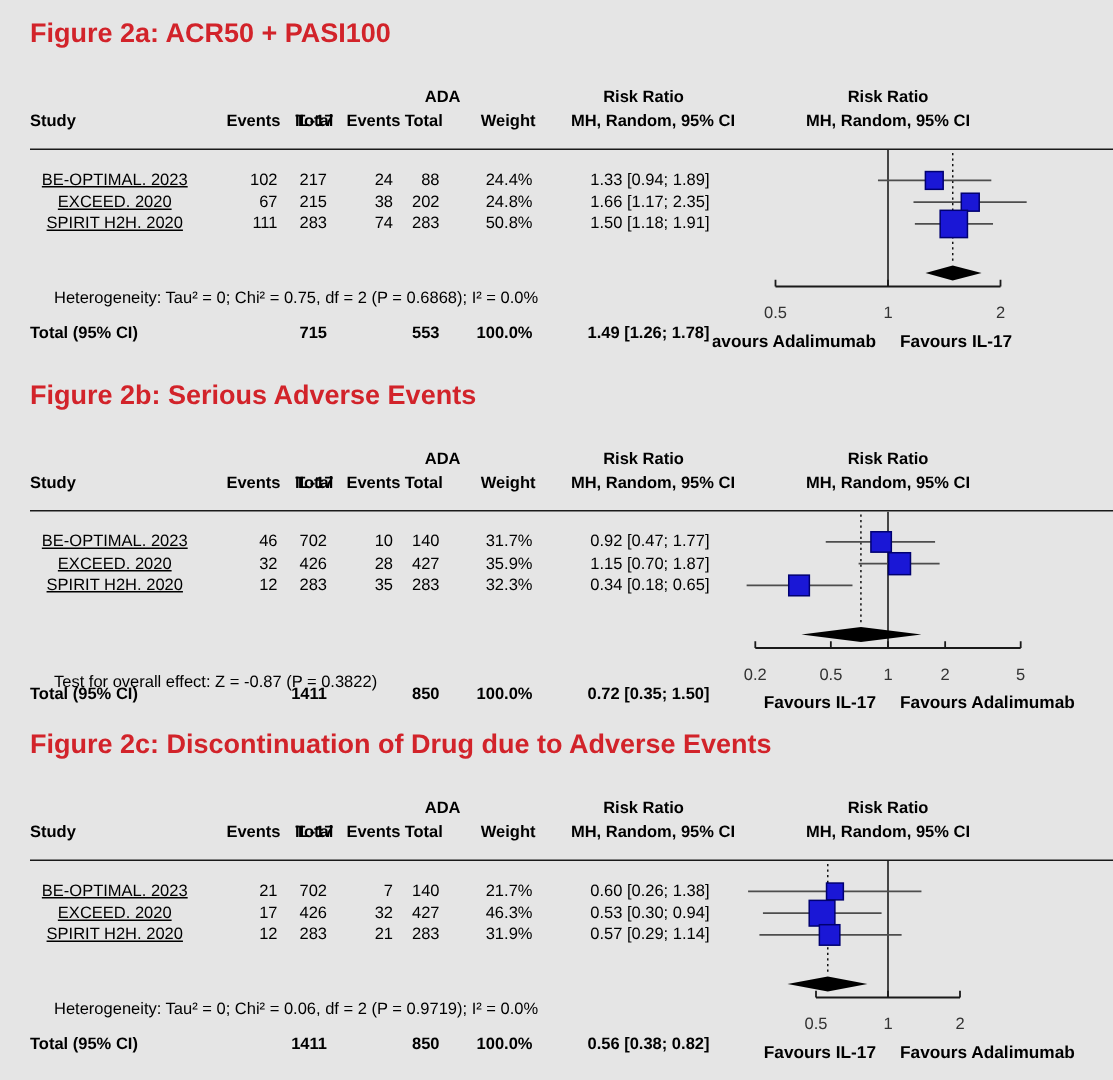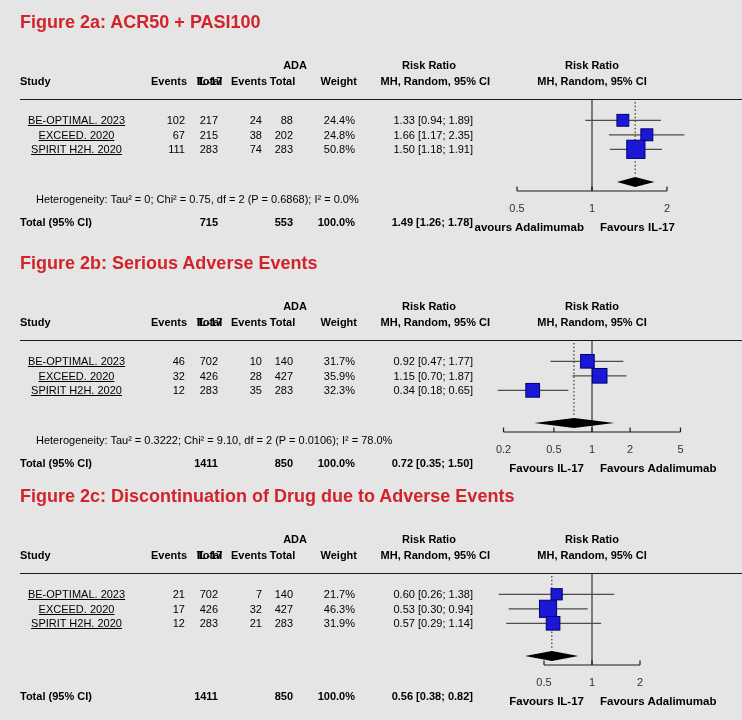--- a/index.html
+++ b/index.html
@@ -165,21 +165,21 @@
 
       <div class="row trow">
         <span class="c-label">Total (95% CI)</span>
         <span class="cn">1411</span>
         <span class="cn"></span>
         <span class="cn">850</span>
         <span class="cn">100.0%</span>
         <span class="cn">0.72 [0.35; 1.50]</span>
       </div>
 
-      <div class="foot foot1">Heterogeneity: Tau² = 0.3222; Chi² = 9.10, df = 2 (P = 0.0106); I² = 78.0%</div>
+      <div class="foot foot2">Test for overall effect: Z = -0.87 (P = 0.3822)</div>
 
       <svg class="plot" width="267" height="148">
           <line x1="117" y1="0" x2="117" y2="91" stroke="#333333" stroke-width="1.2"></line>
           <line x1="98.94322172453509" y1="2" x2="98.94322172453509" y2="75" stroke="#111" stroke-width="1" stroke-dasharray="1.5,2.2"></line>
           <line x1="75.49891441850096" y1="20.3" x2="148.38485062774518" y2="20.3" stroke="#4d4d4d" stroke-width="1.2"></line>
           <rect x="105.61278969535518" y="13.496" width="13.608" height="13.608" fill="#1a17d6" stroke="#000070" stroke-width="1"></rect>
           <line x1="97.39476211518621" y1="34.8" x2="151.40575809130195" y2="34.8" stroke="#4d4d4d" stroke-width="1.2"></line>
           <rect x="117.37425011056368" y="27.491999999999997" width="14.616" height="14.616" fill="#1a17d6" stroke="#000070" stroke-width="1"></rect>
           <line x1="22.74322172453509" y1="49.3" x2="93.32129284596711" y2="49.3" stroke="#4d4d4d" stroke-width="1.2"></line>
           <rect x="50.82541342122092" y="42.424" width="13.751999999999999" height="13.751999999999999" fill="#1a17d6" stroke="#000070" stroke-width="1"></rect>
@@ -248,20 +248,21 @@
 
       <div class="row trow">
         <span class="c-label">Total (95% CI)</span>
         <span class="cn">1411</span>
         <span class="cn"></span>
         <span class="cn">850</span>
         <span class="cn">100.0%</span>
         <span class="cn">0.56 [0.38; 0.82]</span>
       </div>
 
+      <div class="foot foot1">Heterogeneity: Tau² = 0; Chi² = 0.06, df = 2 (P = 0.9719); I² = 0.0%</div>
 
       <svg class="plot" width="267" height="148">
           <line x1="117" y1="0" x2="117" y2="91" stroke="#333333" stroke-width="1.2"></line>
           <line x1="76.84793914957822" y1="2" x2="76.84793914957822" y2="75" stroke="#111" stroke-width="1" stroke-dasharray="1.5,2.2"></line>
           <line x1="23.716009361585648" y1="20.3" x2="139.30407681616532" y2="20.3" stroke="#4d4d4d" stroke-width="1.2"></line>
           <rect x="76.0216514800221" y="14.696000000000002" width="11.207999999999998" height="11.207999999999998" fill="#1a17d6" stroke="#000070" stroke-width="1"></rect>
           <line x1="33.6256514800221" y1="34.8" x2="112.71516777133981" y2="34.8" stroke="#4d4d4d" stroke-width="1.2"></line>
           <rect x="64.47908470984679" y="26.244" width="17.112" height="17.112" fill="#1a17d6" stroke="#000070" stroke-width="1"></rect>
           <line x1="31.277990656936666" y1="49.3" x2="126.07362357072081" y2="49.3" stroke="#4d4d4d" stroke-width="1.2"></line>
           <rect x="71.2456235707208" y="42.471999999999994" width="13.655999999999999" height="13.655999999999999" fill="#1a17d6" stroke="#000070" stroke-width="1"></rect>

